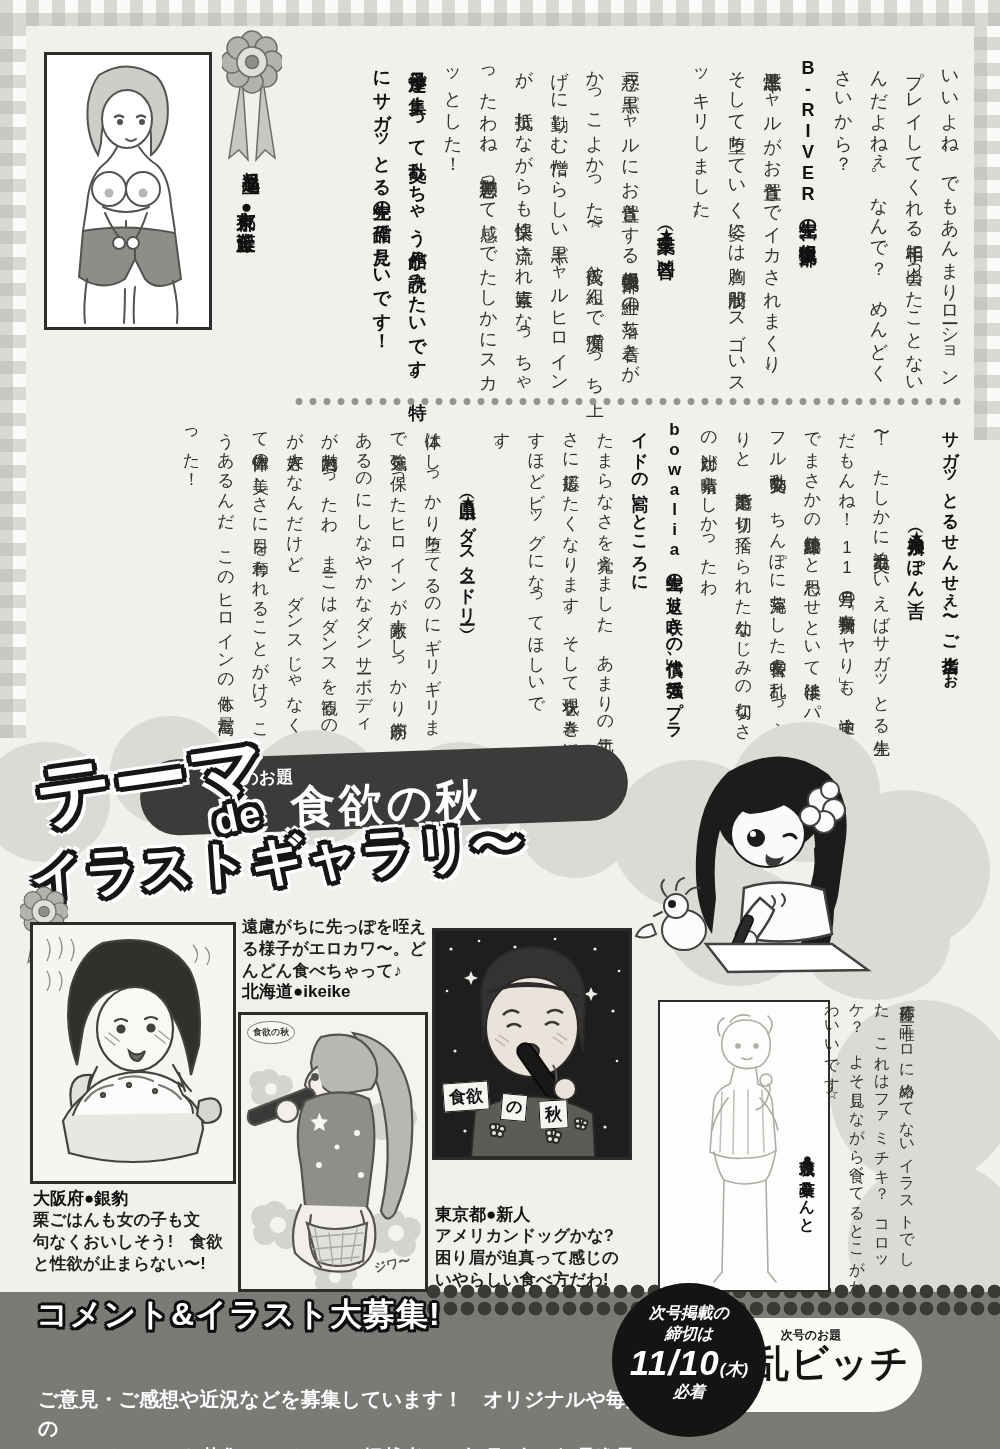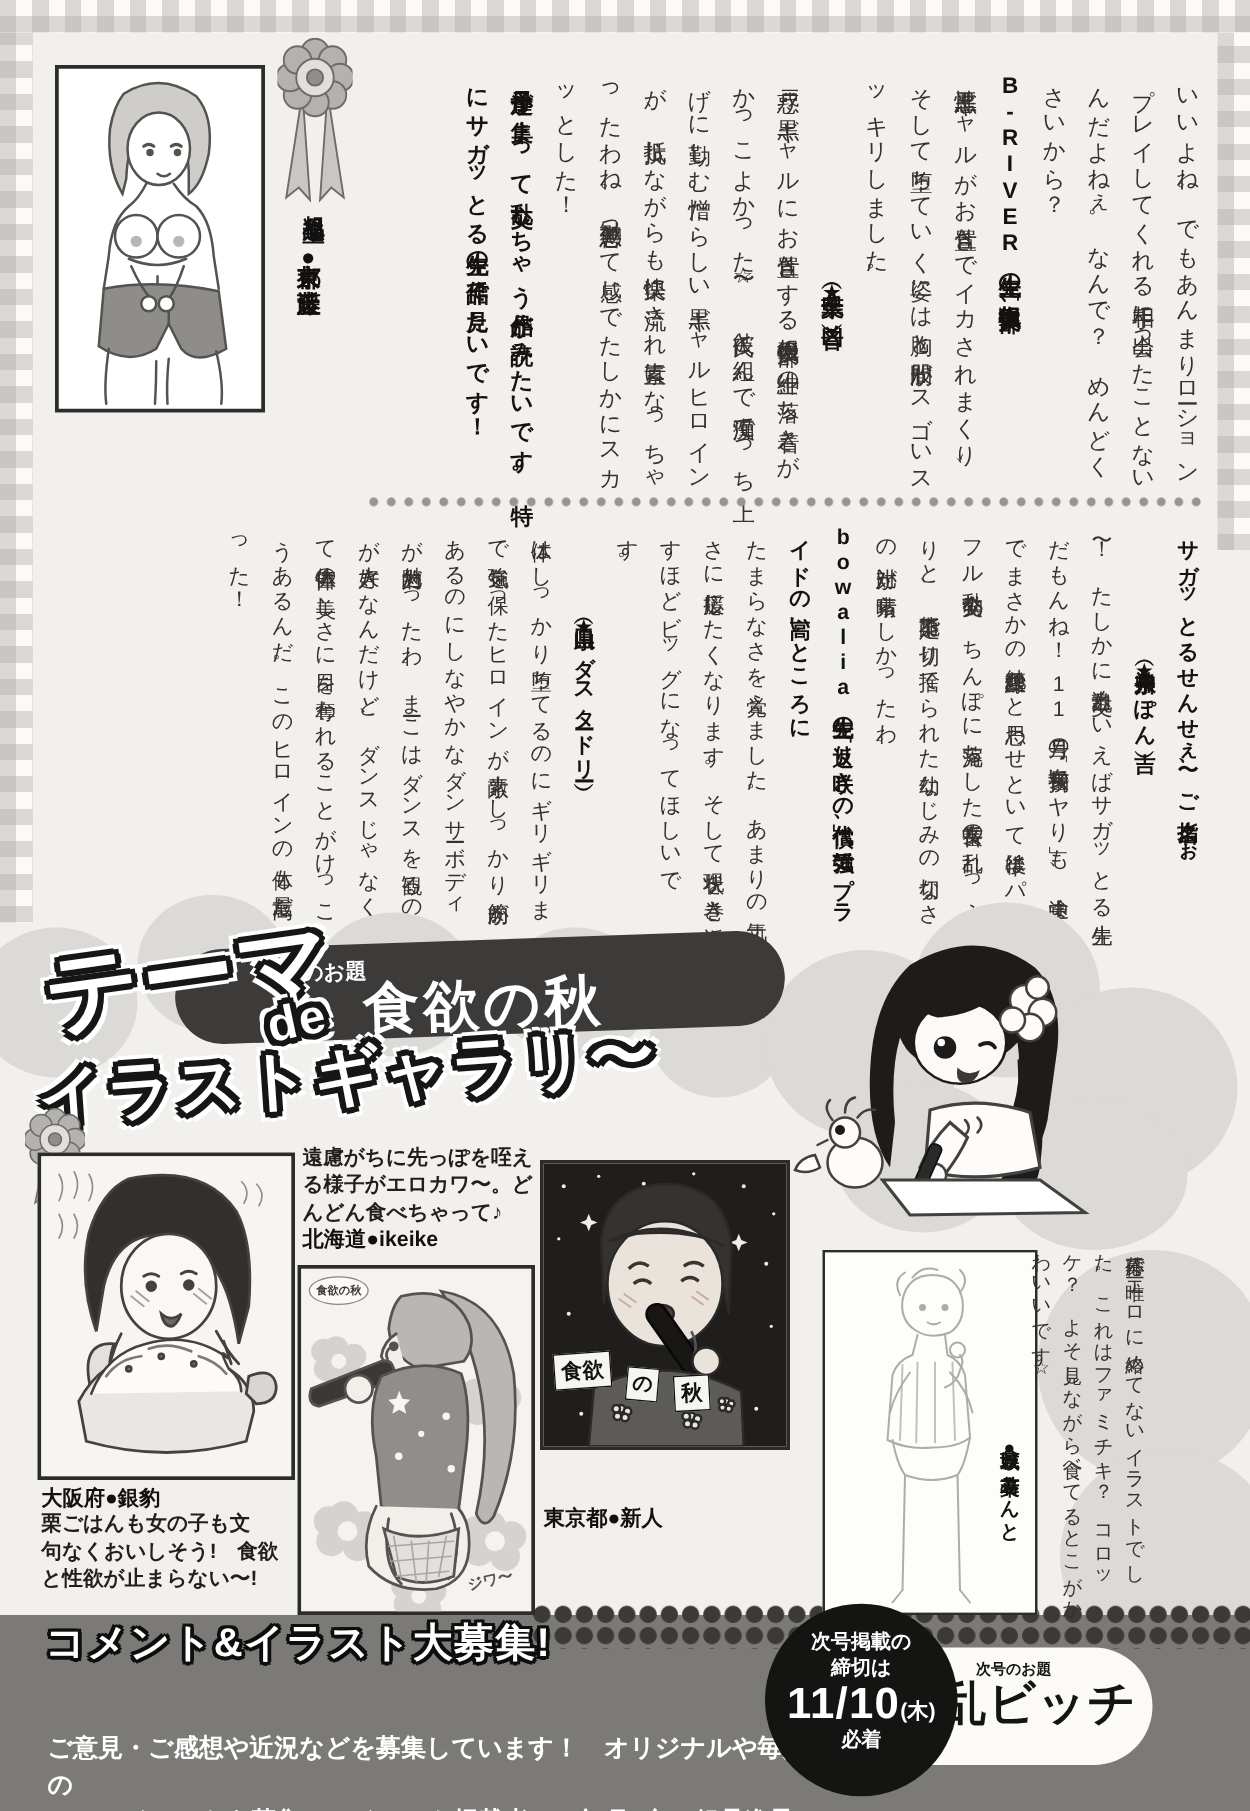--- a/index.html
+++ b/index.html
@@ -394,20 +394,23 @@
             </g>
         </g>
       </g>
     </svg>
     <div style="position:absolute;left:8px;bottom:46px;background:#f6f5f2;border:1.5px solid #111;color:#111;font-weight:800;font-size:17px;padding:2px 5px;transform:rotate(-4deg);">食欲</div>
     <div style="position:absolute;left:66px;bottom:36px;background:#f6f5f2;border:1.5px solid #111;color:#111;font-weight:800;font-size:16px;padding:2px 4px;transform:rotate(5deg);">の</div>
     <div style="position:absolute;left:104px;bottom:28px;background:#f6f5f2;border:1.5px solid #111;color:#111;font-weight:800;font-size:17px;padding:2px 5px;transform:rotate(-3deg);">秋</div>
   </div>
   <div class="abs" style="left:435px;top:1204px;width:220px;z-index:2;">
     <div class="cap-name">東京都●新人</div>
+    <div class="cap-text">アメリカンドッグかな?
+困り眉が迫真って感じの
+いやらしい食べ方だわ!</div>
   </div>
 
   <div class="frame" style="left:658px;top:1000px;width:172px;height:292px;border-width:2px;z-index:2;">
     <svg width="168" height="288" viewBox="0 0 168 288">
       <rect width="168" height="288" fill="#fdfdfb"></rect>
       <g fill="none" stroke="#aeaca7" stroke-width="1.6" stroke-linecap="round">
         <path d="M62 38 Q66 18 86 18 Q106 18 110 38 Q112 56 100 64 Q84 70 72 62 Q60 54 62 38 Z"></path>
         <path d="M60 34 q-6 -12 4 -18 M108 32 q8 -10 0 -18 M70 20 q8 -10 20 -6"></path>
         <circle cx="78" cy="44" r="2" fill="#aeaca7"></circle>
           <circle cx="96" cy="44" r="2" fill="#aeaca7"></circle>
@@ -436,21 +439,21 @@
 
   <div class="abs bubble-sm" style="left:36px;top:1293px;font-size:32px;z-index:2;">コメント&amp;イラスト大募集!</div>
 
   <div class="abs banner-body" style="left:38px;top:1356px;width:625px;z-index:2;">
     <span>ご意見・ご感想や近況などを募集しています！　オリジナルや毎月の
 テーマイラストも募集！　イラスト掲載者には毎月2名に粗品進呈！
 イラストの裏にペンネーム、氏名、住所を明記してね。メールでの投
 稿もウェルカム!　</span>
   </div>
 
-  <div class="abs" style="left:612px;top:1283px;width:154px;height:154px;border-radius:50%;background:#141413;color:#fff;text-align:center;z-index:4;">
+  <div class="abs" style="left:612px;top:1283px;width:154px;height:154px;border-radius:50%;background:#141413;color:#fff;text-align:center;z-index:4;font-style:italic;">
     <div style="margin-top:20px;font-size:16px;font-weight:800;">次号掲載の</div>
     <div style="font-size:16px;font-weight:800;">締切は</div>
     <div style="line-height:1.05;">
       <span style="font-size:35px;font-weight:900;letter-spacing:1px;">11/10</span><span style="font-size:17px;font-weight:800;">(木)</span>
     </div>
     <div style="font-size:16px;font-weight:800;">必着</div>
   </div>
 
   <div class="abs" style="left:700px;top:1318px;width:222px;height:94px;background:#fbfaf7;border-radius:48px;text-align:center;z-index:3;">
     <div style="margin-top:9px;font-size:12px;font-weight:900;color:#141413;">次号のお題</div>

